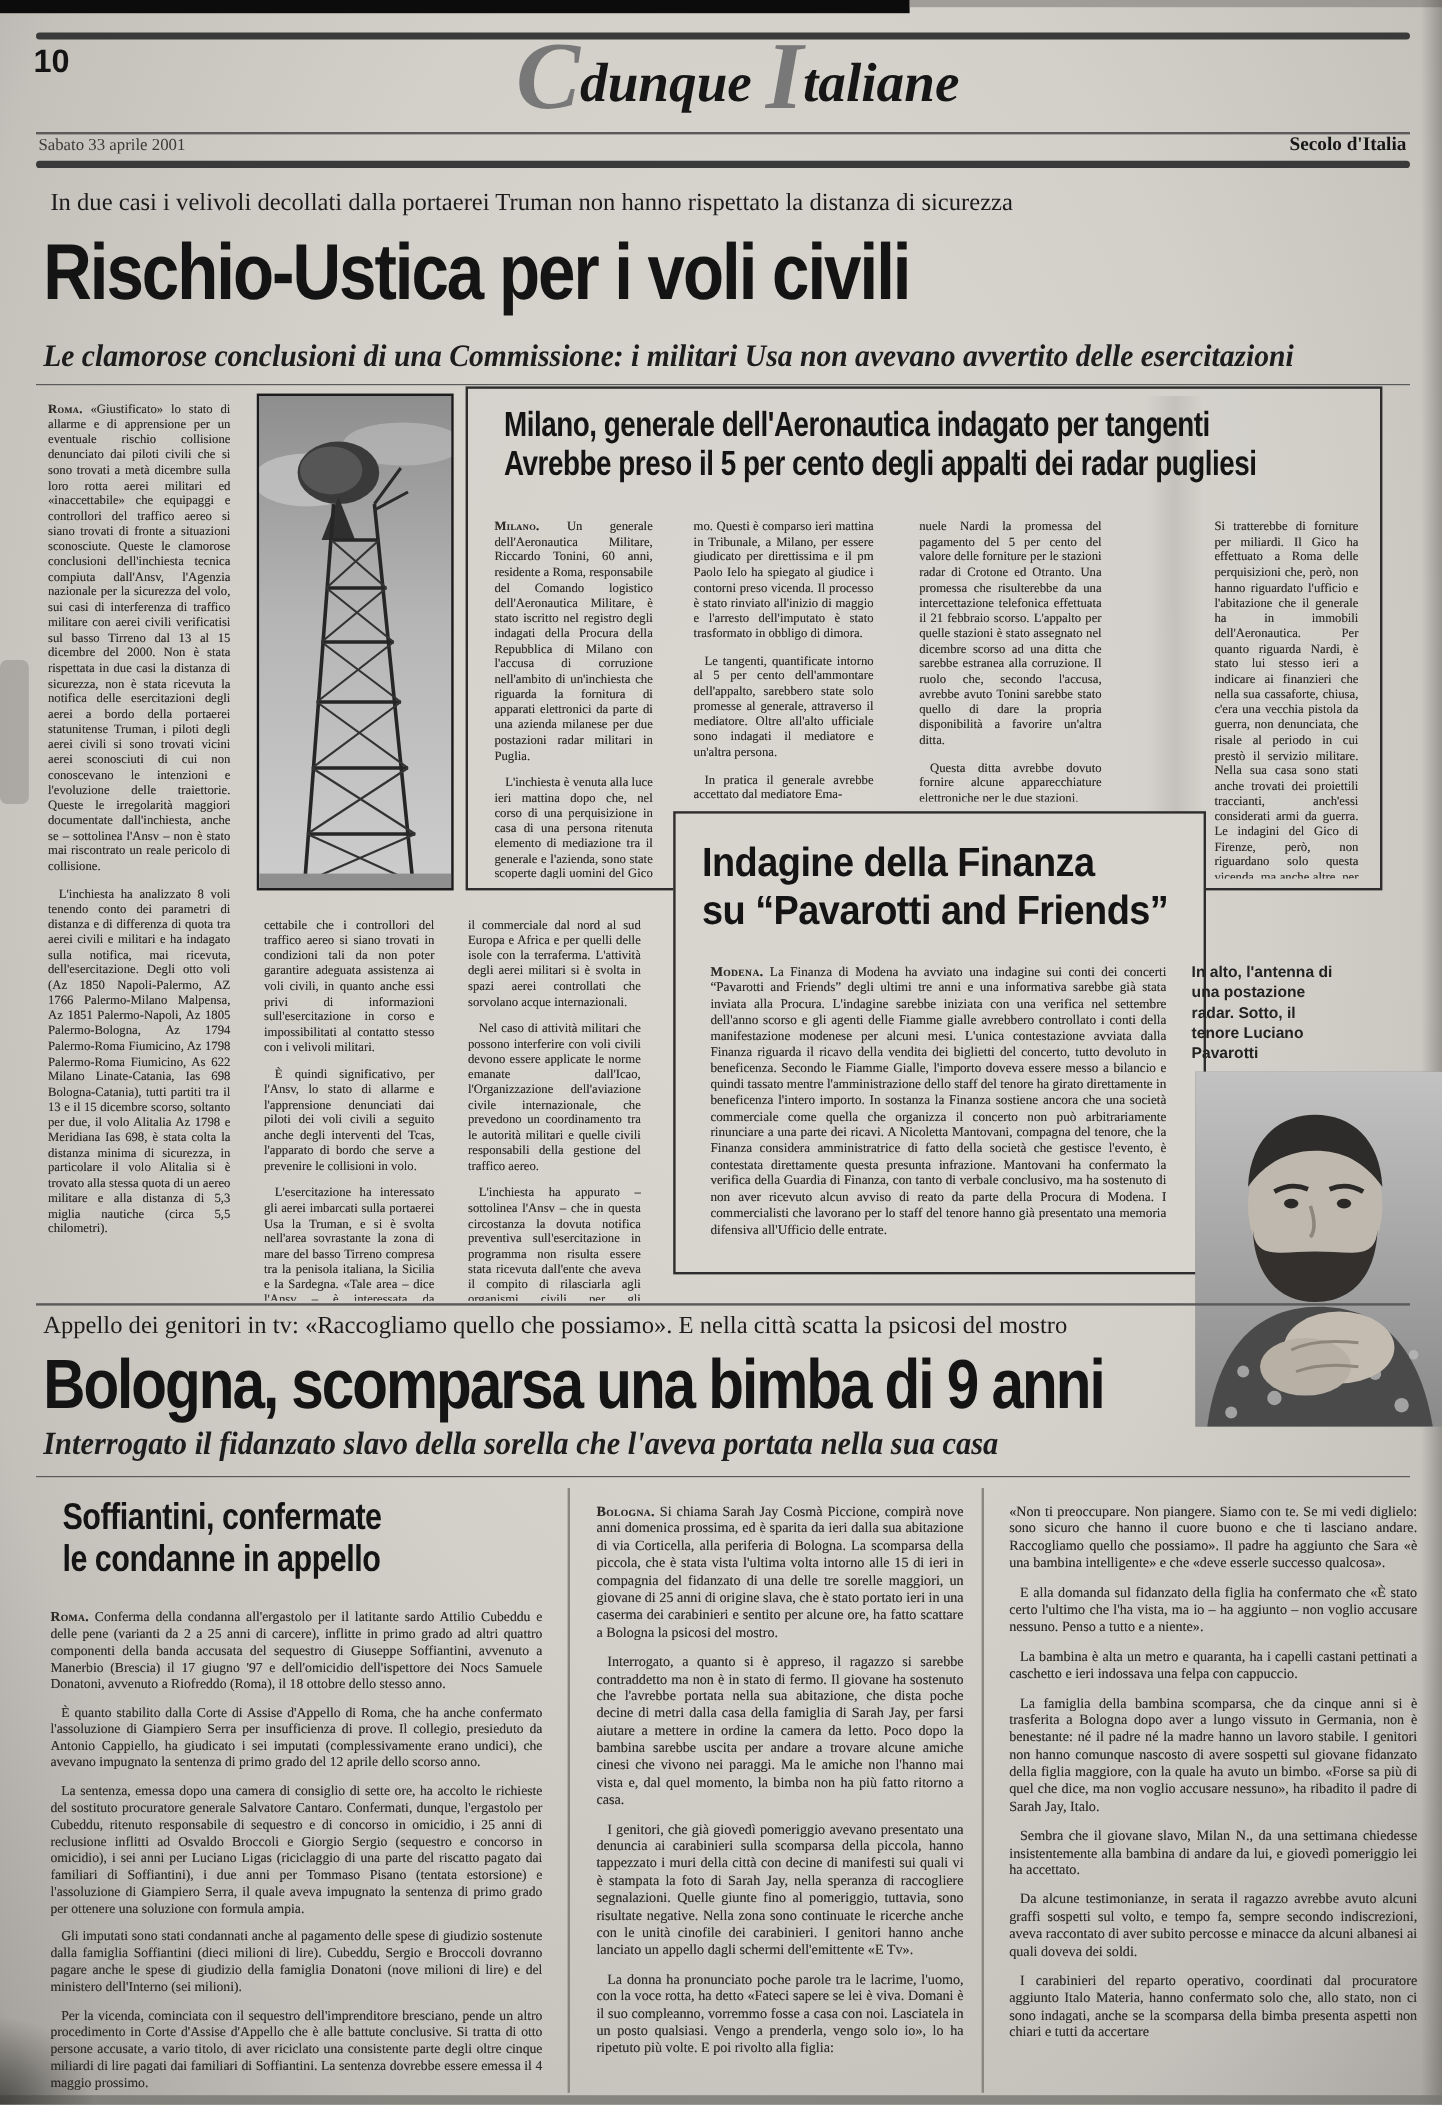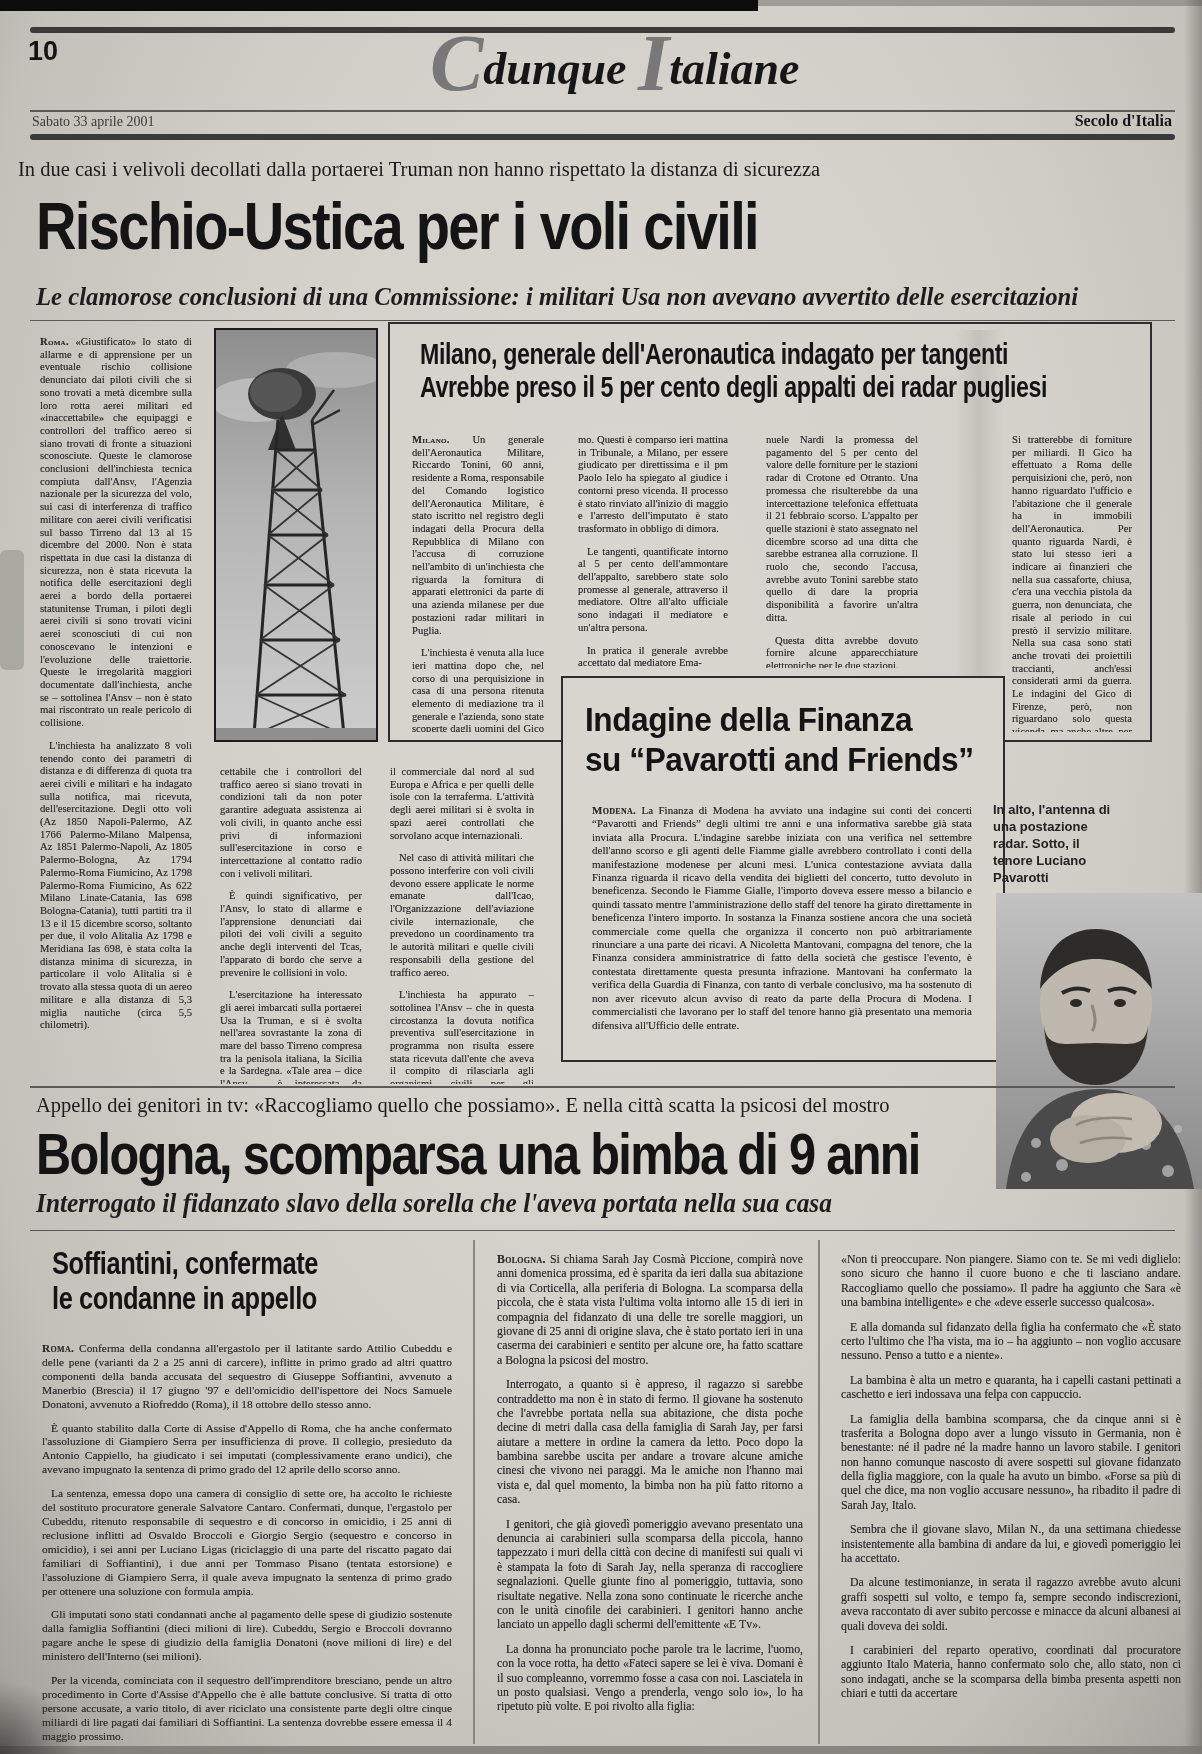--- a/index.html
+++ b/index.html
@@ -44,21 +44,21 @@
 
   <div class="abs masthead" style="left:430px;top:36px;font-size:46px;line-height:66px;">
     <span class="bigcap">C</span><span>dunque</span>&nbsp;<span class="bigcap">I</span><span>taliane</span>
   </div>
 
   <div class="abs thin" style="left:30px;top:110px;width:1145px;height:2px;"></div>
   <div class="abs" style="left:32px;top:114px;font-size:14px;color:#3c3a38;">Sabato 33 aprile 2001</div>
   <div class="abs" style="right:30px;top:112px;font-weight:bold;font-size:16px;color:#161616;">Secolo d'Italia</div>
   <div class="abs rule" style="left:30px;top:134px;width:1145px;height:6px;border-radius:3px;"></div>
 
-  <div class="abs kicker" style="left:18px;top:158px;font-size:20.5px;">In due casi i velivoli decollati dalla portaerei Truman non hanno rispettato la distanza di sicurezza</div>
+  <div class="abs kicker" style="left:42px;top:158px;font-size:20.5px;">In due casi i velivoli decollati dalla portaerei Truman non hanno rispettato la distanza di sicurezza</div>
   <div class="abs headline" style="left:36px;top:188px;font-size:66px;letter-spacing:-2px;transform:scaleX(.85);">Rischio-Ustica per i voli civili</div>
   <div class="abs subhead" style="left:36px;top:282px;font-size:26px;transform:scaleX(.95);">Le clamorose conclusioni di una Commissione: i militari Usa non avevano avvertito delle esercitazioni</div>
   <div class="abs thin" style="left:30px;top:320px;width:1145px;height:1px;"></div>
 
   <div class="abs body-col" style="left:30px;top:326px;width:172px;height:758px;">
     <p><span class="city">Roma.</span> <span>«Giustificato» lo stato di allarme e di apprensione per un eventuale rischio collisione denunciato dai piloti civili che si sono trovati a metà dicembre sulla loro rotta aerei militari ed «inaccettabile» che equipaggi e controllori del traffico aereo si siano trovati di fronte a situazioni sconosciute. Queste le clamorose conclusioni dell'inchiesta tecnica compiuta dall'Ansv, l'Agenzia nazionale per la sicurezza del volo, sui casi di interferenza di traffico militare con aerei civili verificatisi sul basso Tirreno dal 13 al 15 dicembre del 2000. Non è stata rispettata in due casi la distanza di sicurezza, non è stata ricevuta la notifica delle esercitazioni degli aerei a bordo della portaerei statunitense Truman, i piloti degli aerei civili si sono trovati vicini aerei sconosciuti di cui non conoscevano le intenzioni e l'evoluzione delle traiettorie. Queste le irregolarità maggiori documentate dall'inchiesta, anche se – sottolinea l'Ansv – non è stato mai riscontrato un reale pericolo di collisione.</span></p>
     <p>L'inchiesta ha analizzato 8 voli tenendo conto dei parametri di distanza e di differenza di quota tra aerei civili e militari e ha indagato sulla notifica, mai ricevuta, dell'esercitazione. Degli otto voli (Az 1850 Napoli-Palermo, AZ 1766 Palermo-Milano Malpensa, Az 1851 Palermo-Napoli, Az 1805 Palermo-Bologna, Az 1794 Palermo-Roma Fiumicino, Az 1798 Palermo-Roma Fiumicino, As 622 Milano Linate-Catania, Ias 698 Bologna-Catania), tutti partiti tra il 13 e il 15 dicembre scorso, soltanto per due, il volo Alitalia Az 1798 e Meridiana Ias 698, è stata colta la distanza minima di sicurezza, in particolare il volo Alitalia si è trovato alla stessa quota di un aereo militare e alla distanza di 5,3 miglia nautiche (circa 5,5 chilometri).</p>
   </div>
 
   <div class="abs" style="left:214px;top:328px;width:164px;height:414px;border:2px solid #1c1c1c;background:#a9a9a9;box-sizing:border-box;">
@@ -85,21 +85,21 @@
       </g>
       <g stroke="#333333" stroke-width="1.8" fill="none">
         <path d="M60 120 L106 160 M100 120 L56 160 M56 160 L112 205 M106 160 L52 205 M52 205 L118 255 M112 205 L48 255 M48 255 L124 310 M118 255 L44 310 M44 310 L130 365 M124 310 L40 365 M40 365 L128 405 M130 365 L38 405"></path>
       </g>
       <path d="M96 90 L118 60 M96 95 L124 80" stroke="#2a2a2a" stroke-width="2.5"></path>
       <rect x="0" y="398" width="160" height="12" fill="#8f8f8f"></rect>
     </svg>
   </div>
 
   <div class="abs body-col" style="left:210px;top:756px;width:162px;height:328px;">
-    <p>cettabile che i controllori del traffico aereo si siano trovati in condizioni tali da non poter garantire adeguata assistenza ai voli civili, in quanto anche essi privi di informazioni sull'esercitazione in corso e intercettazione al contatto radio con i velivoli militari.</p>
+    <p>cettabile che i controllori del traffico aereo si siano trovati in condizioni tali da non poter garantire adeguata assistenza ai voli civili, in quanto anche essi privi di informazioni sull'esercitazione in corso e impossibilitati al contatto stesso con i velivoli militari.</p>
     <p>È quindi significativo, per l'Ansv, lo stato di allarme e l'apprensione denunciati dai piloti dei voli civili a seguito anche degli interventi del Tcas, l'apparato di bordo che serve a prevenire le collisioni in volo.</p>
     <p>L'esercitazione ha interessato gli aerei imbarcati sulla portaerei Usa la Truman, e si è svolta nell'area sovrastante la zona di mare del basso Tirreno compresa tra la penisola italiana, la Sicilia e la Sardegna. «Tale area – dice l'Ansv – è interessata da importanti e congestionate aerovie utilizzate per i collegamenti degli aeromobili</p>
   </div>
   <div class="abs body-col" style="left:380px;top:756px;width:164px;height:328px;">
     <p>il commerciale dal nord al sud Europa e Africa e per quelli delle isole con la terraferma. L'attività degli aerei militari si è svolta in spazi aerei controllati che sorvolano acque internazionali.</p>
     <p>Nel caso di attività militari che possono interferire con voli civili devono essere applicate le norme emanate dall'Icao, l'Organizzazione dell'aviazione civile internazionale, che prevedono un coordinamento tra le autorità militari e quelle civili responsabili della gestione del traffico aereo.</p>
     <p>L'inchiesta ha appurato – sottolinea l'Ansv – che in questa circostanza la dovuta notifica preventiva sull'esercitazione in programma non risulta essere stata ricevuta dall'ente che aveva il compito di rilasciarla agli organismi civili per gli adempimenti del caso.</p>
   </div>
 
   <div class="abs boxed" style="left:388px;top:322px;width:760px;height:416px;background:rgba(214,211,205,.35);"></div>

